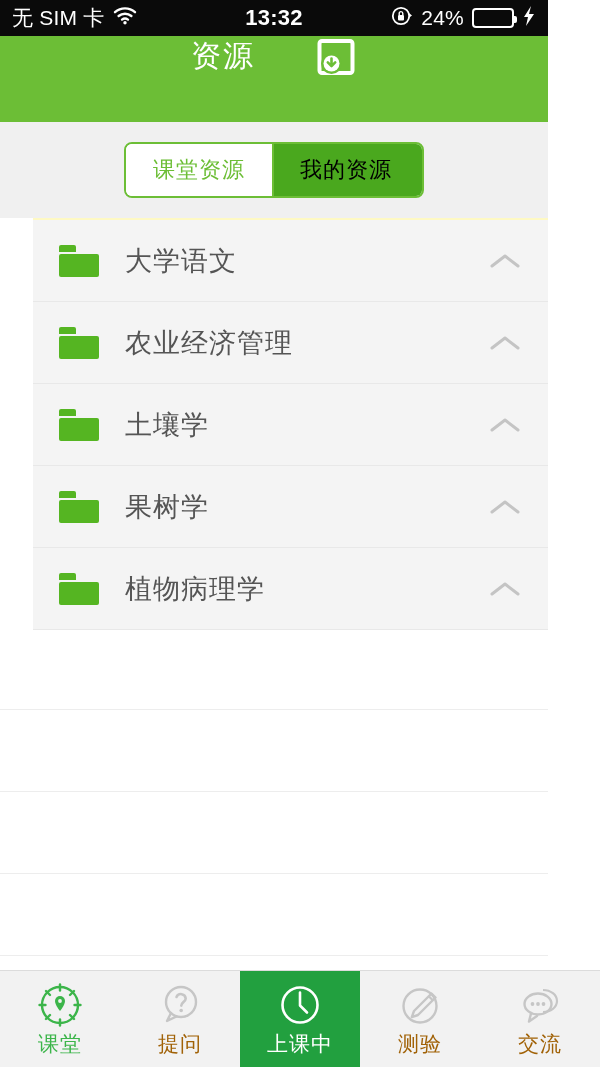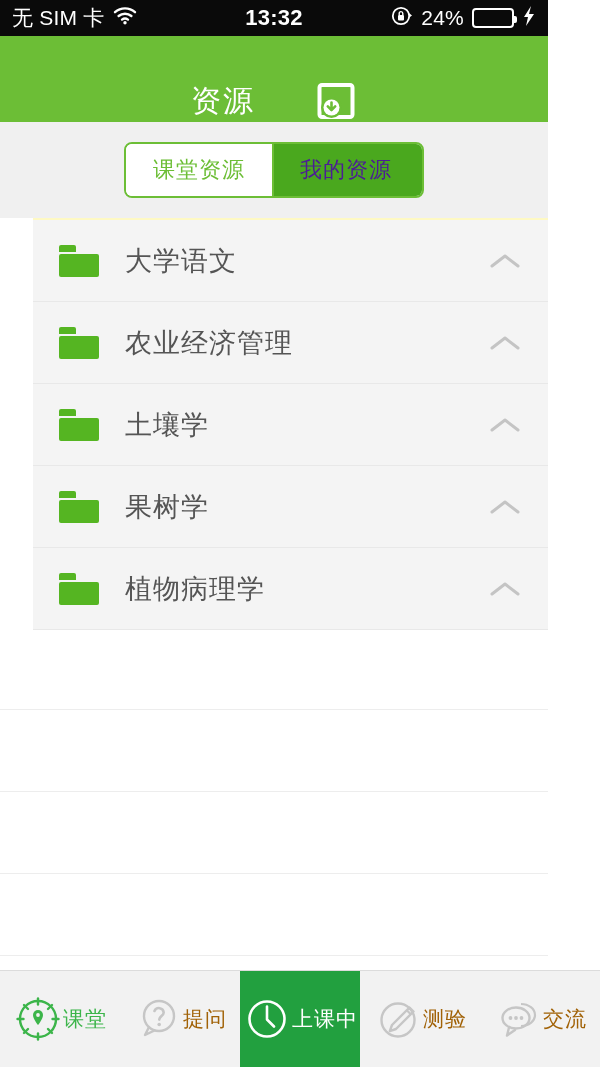--- a/index.html
+++ b/index.html
@@ -27,39 +27,39 @@
   }
   .battery::after {
     content: ""; position: absolute; right: -5px; top: 6px;
     width: 3px; height: 7px; background: #ffffff; border-radius: 0 2px 2px 0;
   }
   .battery-fill { height: 100%; width: 24%; background: #5cd65c; border-radius: 1px; }
 
   
   .header {
     height: 86px; background: #6cbe36;
-    display: flex; align-items: flex-end; justify-content: center; gap: 60px;
+    display: flex; align-items: flex-start; justify-content: center; gap: 60px;
     position: relative;
   }
   .header-title { color: #ffffff; font-size: 30px; letter-spacing: 2px; }
   .dl-icon { width: 42px; height: 42px; position: relative; }
 
   
   .segbar { height: 96px; background: #f0f0f0; display: flex; align-items: center; justify-content: center; }
   .segmented {
     display: flex; height: 56px; border: 2px solid #6cbe36; border-radius: 8px;
     overflow: hidden; background: #ffffff;
   }
   .seg {
     min-width: 148px; display: flex; align-items: center; justify-content: center;
     font-size: 22px; color: #6cbe36; background: #ffffff;
     border-right: 2px solid #6cbe36; padding: 0 10px; letter-spacing: 1px;
   }
   .seg:last-child { border-right: none; }
-  .seg.active { background: #4aa81e; color: #4c1d95; padding-left: 6px; }
+  .seg.active { background: #4aa81e; color: #000000; padding-left: 6px; }
 
   
   .listwrap { background: #fef9c3; padding-top: 2px; margin-left: 33px; }
   .row {
     height: 82px; display: flex; align-items: center; padding: 0 26px;
     border-bottom: 1px solid #e8e8e8; background: #f4f4f4;
   }
   .folder-icon { width: 40px; height: 32px; position: relative; flex: 0 0 auto; }
   .folder-icon .tab {
     position: absolute; left: 0; top: 0; width: 17px; height: 7px;
@@ -76,21 +76,21 @@
   .empty-area { background: #ffffff; }
   .empty-row { height: 82px; border-bottom: 1px solid #ededed; }
   .empty-row:first-child { height: 80px; border-bottom: 1px solid #ededed; }
 
   
   .tabbar {
     position: absolute; left: 0; bottom: 0; width: 600px; height: 97px;
     background: #f2f2f2; display: flex; border-top: 1px solid #dcdcdc;
   }
   .tab {
-    flex: 1; display: flex; flex-direction: row; align-items: center; justify-content: center;
+    flex: 1; display: flex; flex-direction: column; align-items: center; justify-content: center;
     height: 100%;
   }
   .tab.active { background: #22a03f; }
   .tab-icon { width: 50px; height: 50px; }
   .tab-label { font-size: 21px; color: #a16207; letter-spacing: 1px; }
   .tab.green .tab-label { color: #3cb54a; }
   .tab.active .tab-label { color: #ffffff; }
 </style>
 </head>
 <body>

